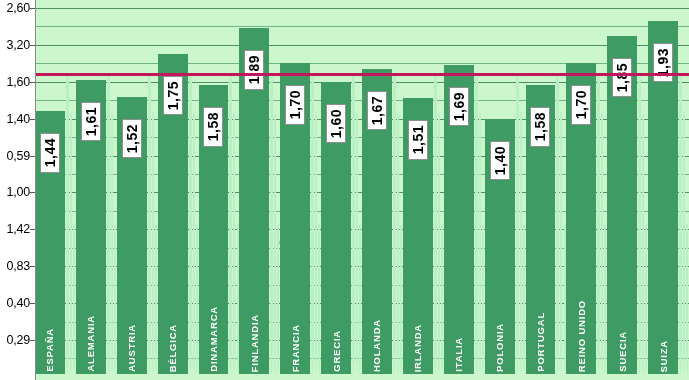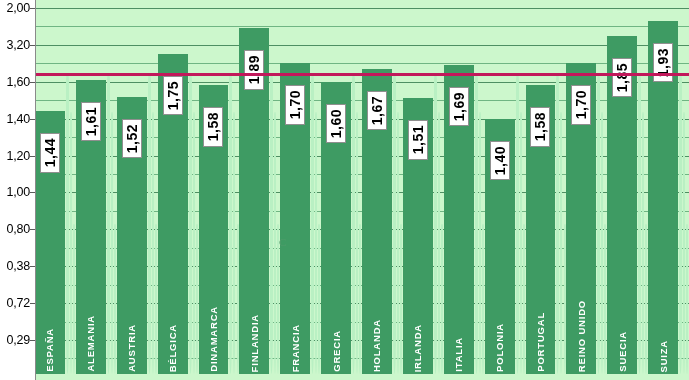--- a/index.html
+++ b/index.html
@@ -105,37 +105,37 @@
     color:#4f9c6b;
     font-family:"Liberation Serif",serif;
   }
 </style>
 </head>
 <body>
 
 <div id="chart-root">
 
   <div id="y-axis">
-      <div class="y-tick-label" style="top: 8px;">2,00</div>
+      <div class="y-tick-label" style="top: 8px;">2,60</div>
       <div class="y-tick-mark" style="top: 8px;"></div>
       <div class="y-tick-label" style="top: 44.8889px;">3,20</div>
       <div class="y-tick-mark" style="top: 44.8889px;"></div>
       <div class="y-tick-label" style="top: 81.7778px;">1,60</div>
       <div class="y-tick-mark" style="top: 81.7778px;"></div>
       <div class="y-tick-label" style="top: 118.667px;">1,40</div>
       <div class="y-tick-mark" style="top: 118.667px;"></div>
-      <div class="y-tick-label" style="top: 155.556px;">1,20</div>
+      <div class="y-tick-label" style="top: 155.556px;">0,59</div>
       <div class="y-tick-mark" style="top: 155.556px;"></div>
       <div class="y-tick-label" style="top: 192.444px;">1,00</div>
       <div class="y-tick-mark" style="top: 192.444px;"></div>
-      <div class="y-tick-label" style="top: 229.333px;">0,80</div>
+      <div class="y-tick-label" style="top: 229.333px;">1,42</div>
       <div class="y-tick-mark" style="top: 229.333px;"></div>
-      <div class="y-tick-label" style="top: 266.222px;">0,38</div>
+      <div class="y-tick-label" style="top: 266.222px;">0,83</div>
       <div class="y-tick-mark" style="top: 266.222px;"></div>
-      <div class="y-tick-label" style="top: 303.111px;">0,72</div>
+      <div class="y-tick-label" style="top: 303.111px;">0,40</div>
       <div class="y-tick-mark" style="top: 303.111px;"></div>
       <div class="y-tick-label" style="top: 340px;">0,29</div>
       <div class="y-tick-mark" style="top: 340px;"></div>
     </div>
 
   <div id="plot" style="background: rgb(204, 247, 204);">
     <div id="grid">
         <div class="gridline major" style="top: 8px; background: rgb(78, 143, 99);"></div>
         <div class="gridline major" style="top: 44.8889px; background: rgb(78, 143, 99);"></div>
         <div class="gridline major" style="top: 81.7778px; background: rgb(78, 143, 99);"></div>

